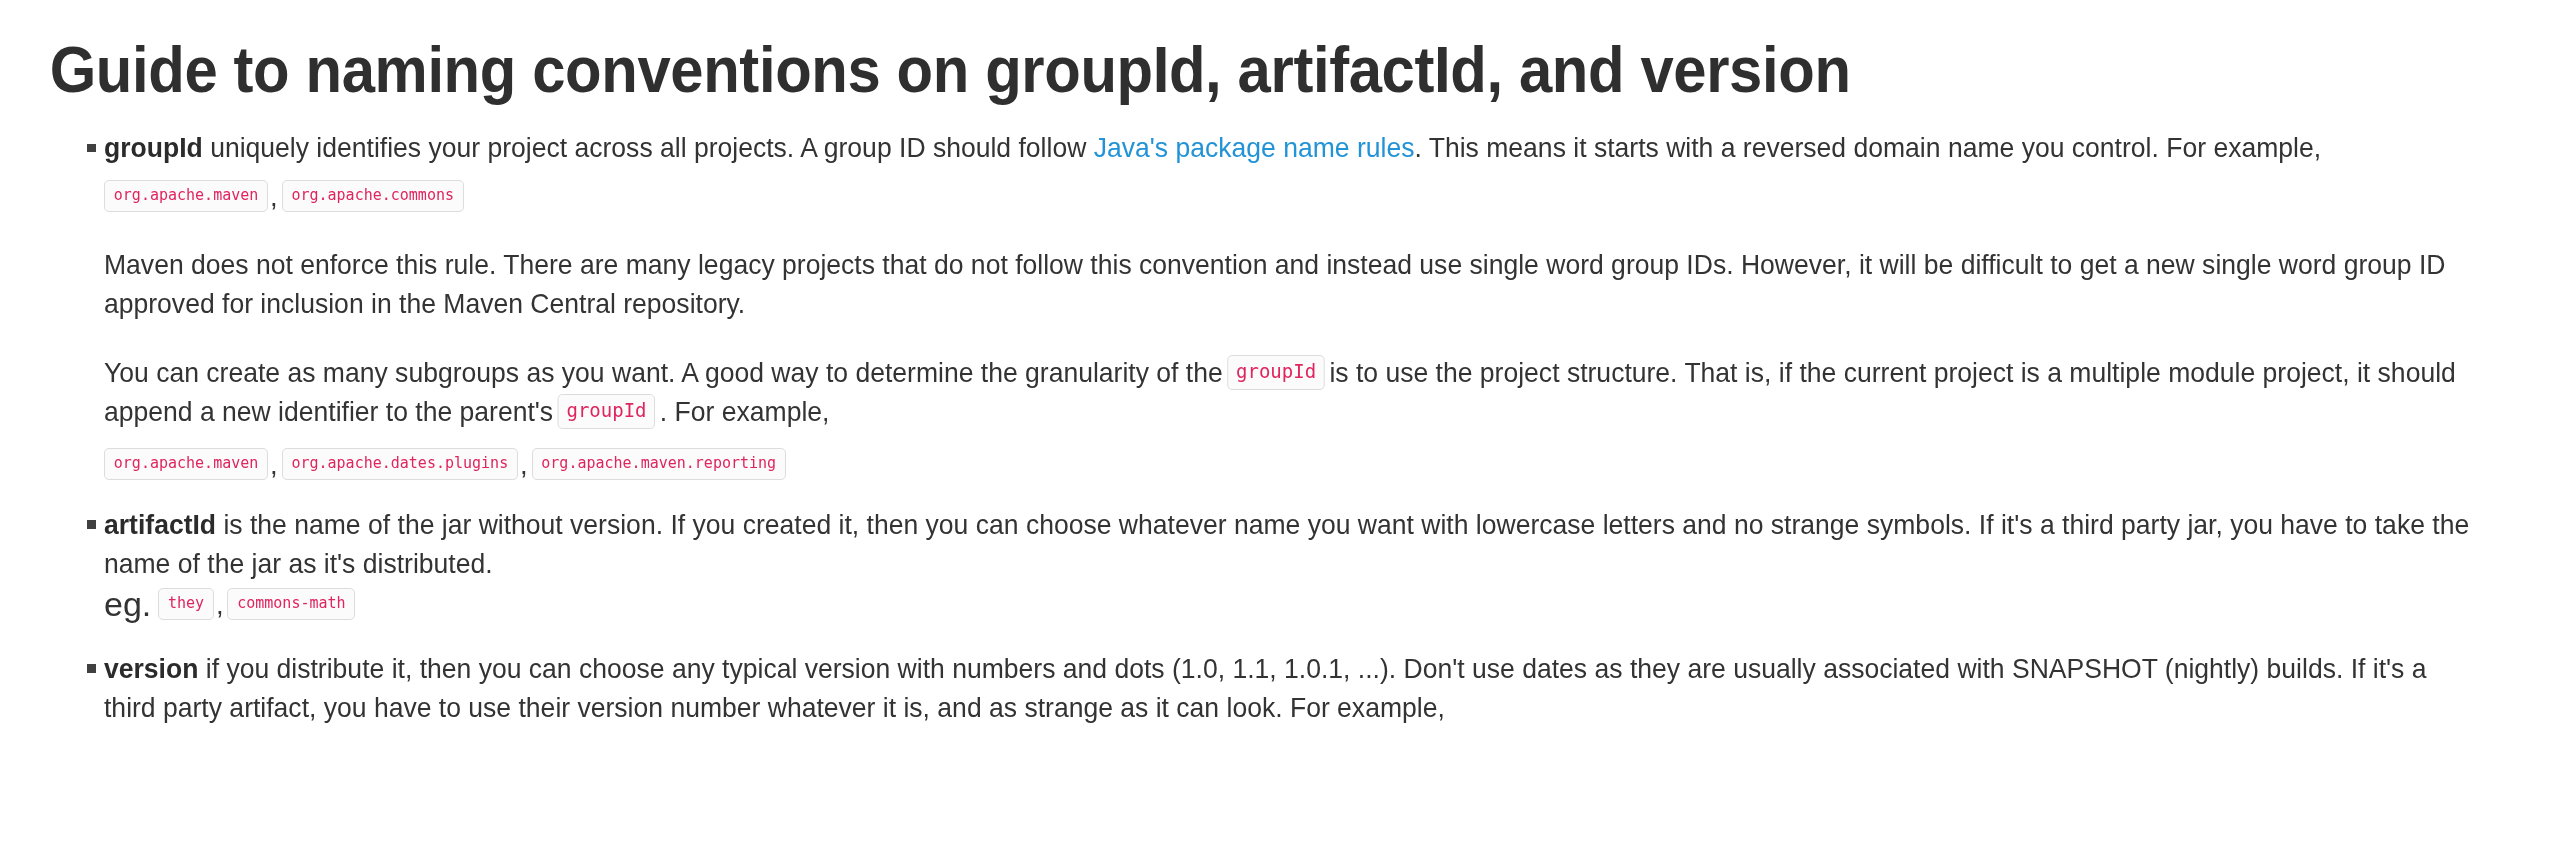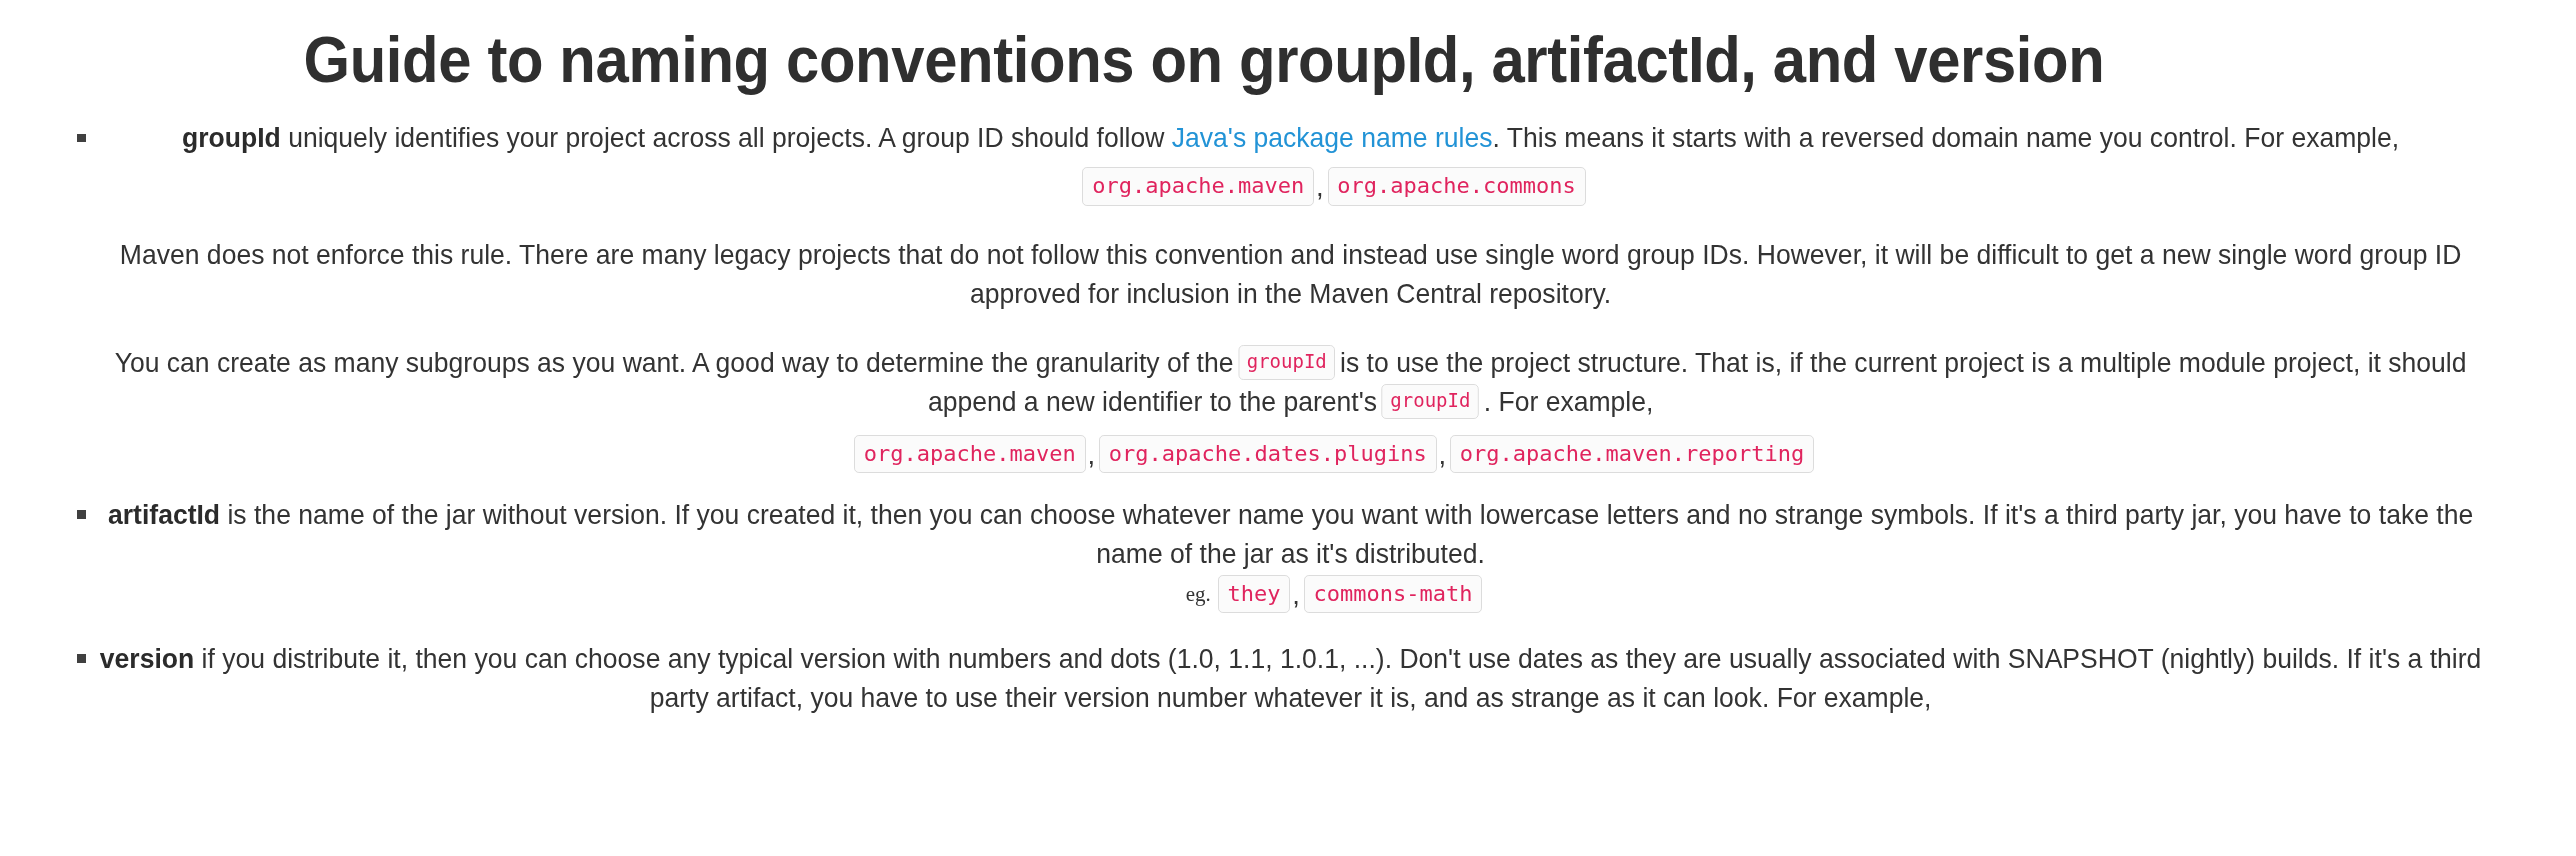--- a/index.html
+++ b/index.html
@@ -12,22 +12,21 @@
     height: 856px;
     overflow: hidden;
     font-family: "Liberation Sans", "DejaVu Sans", sans-serif;
     color: #333333;
     -webkit-font-smoothing: antialiased;
   }
 
   .page {
     width: 2576px;
     box-sizing: border-box;
-    padding: 2px;
-    text-align: center;
+    padding: 12px;
   }
 
   
   h1.page-title {
     font-family: "Liberation Sans Narrow", "Liberation Sans", sans-serif;
     font-size: 65px;
     font-weight: bold;
     color: #2f2f2f;
     margin: 0;
     padding: 21.6px 0 0 41px;
@@ -84,21 +83,21 @@
     font-size: 27.5px;
     color: #333333;
     line-height: 39px;
     vertical-align: middle;
     padding: 0 3.9px 0 2px;
   }
 
   code.chip {
     display: inline-block;
     font-family: "DejaVu Sans Mono", "Liberation Mono", monospace;
-    font-size: 22px;
+    font-size: 15px;
     line-height: 1;
     color: #e0245e;
     background: #fbfbfb;
     border: 1px solid #dcdcdc;
     border-radius: 4.9px;
     padding: 6.9px 8.8px 7.9px 8.8px;
     vertical-align: middle;
     white-space: pre;
   }
   code.chip.inline {
@@ -118,22 +117,22 @@
     font-weight: bold;
     color: #2b2b2b;
   }
 
   .inline-eg {
     margin-top: 2px;
     font-size: 0;
     line-height: 0;
   }
   .inline-eg .eg-label {
-    font-family: Liberation Serif, serif;
-    font-size: 21px;
+    font-family: Liberation Sans, sans-serif;
+    font-size: 34px;
     line-height: 39px;
     color: #333333;
     vertical-align: middle;
     padding-right: 6.9px;
   }
   .inline-eg .sep {
     font-family: "Liberation Sans Narrow", "Liberation Sans", sans-serif;
     font-size: 27.5px;
     color: #333333;
     line-height: 39px;

